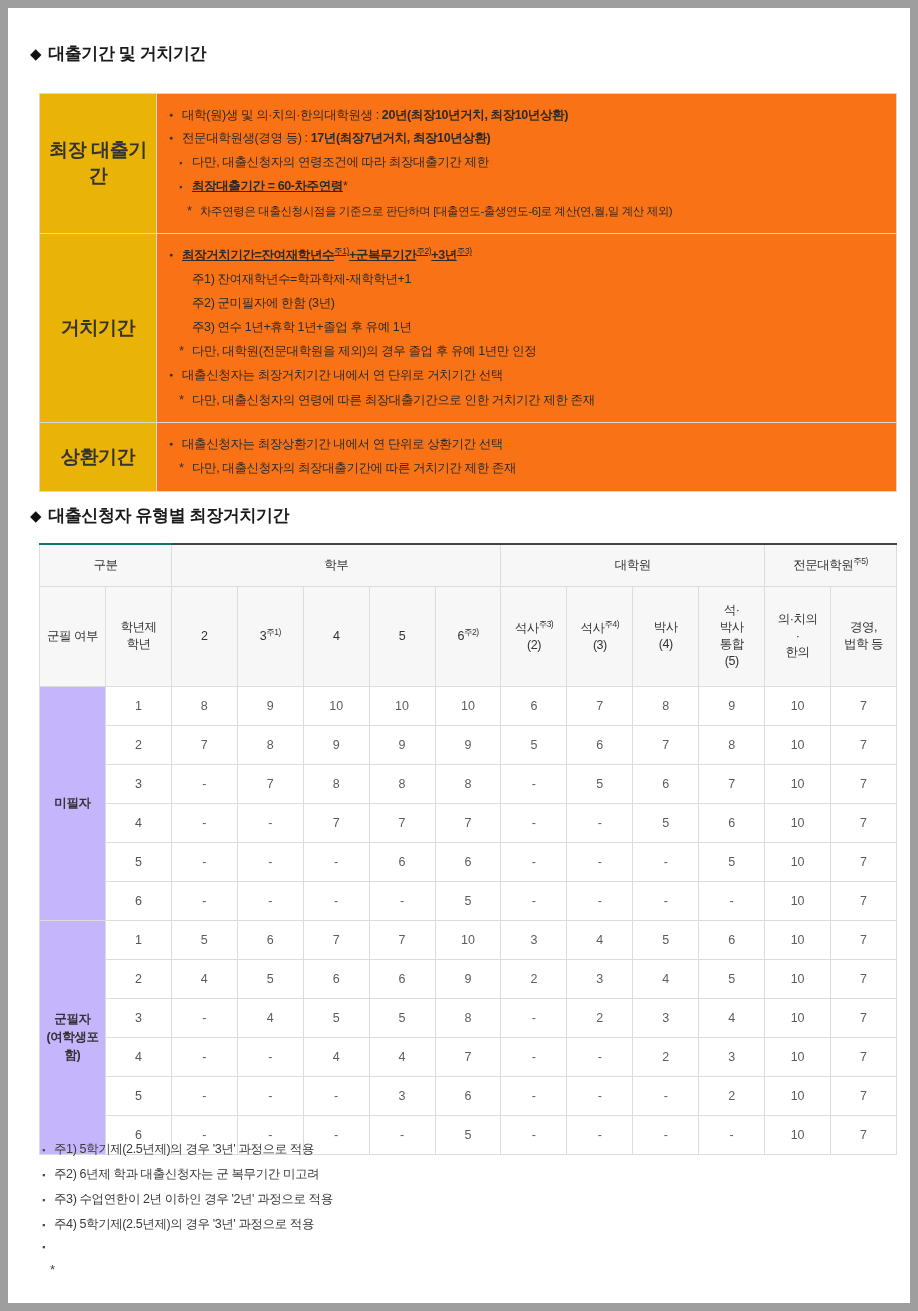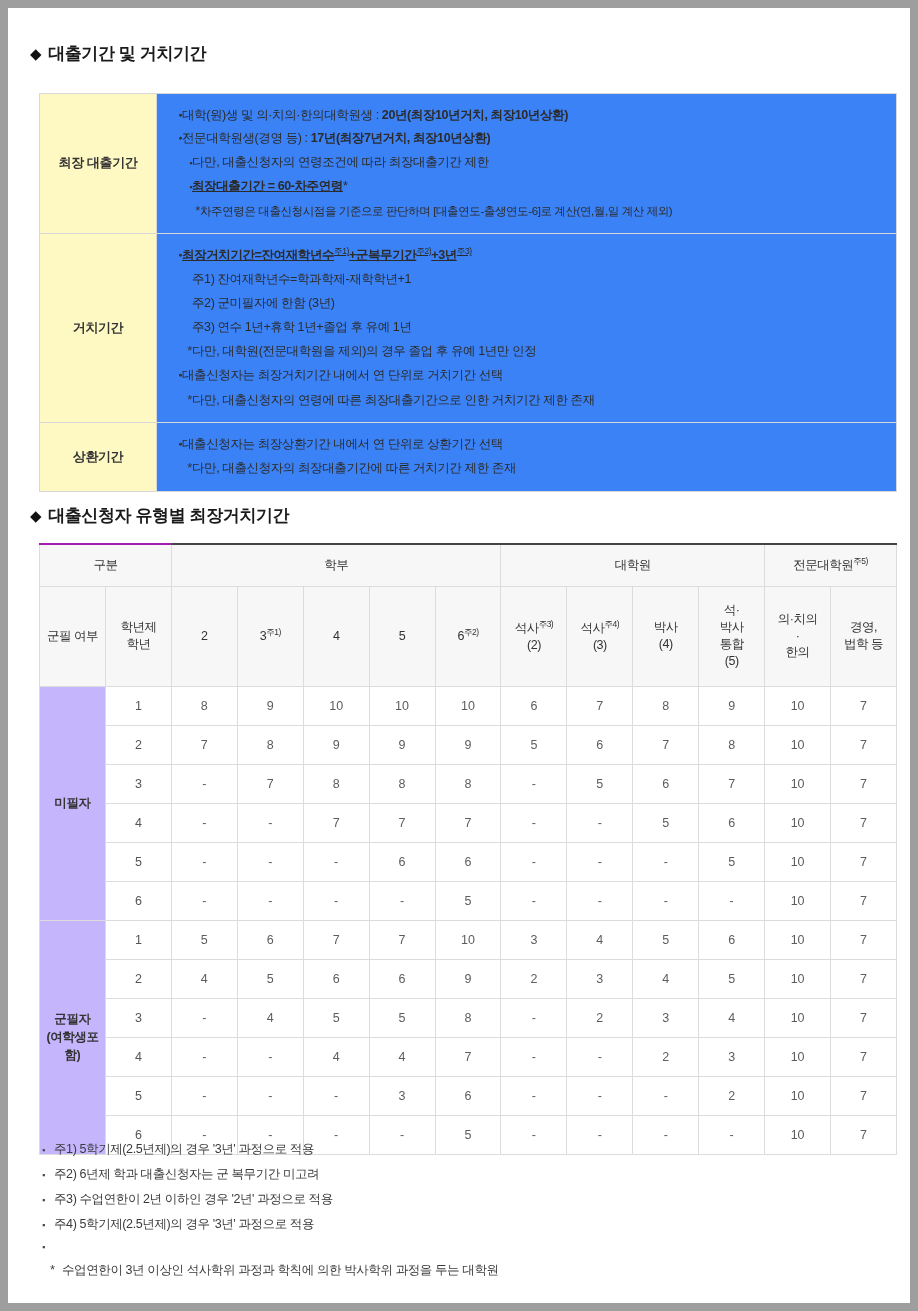--- a/index.html
+++ b/index.html
@@ -46,30 +46,29 @@
     font-size: 12.5px;
     letter-spacing: -0.4px;
   }
   #table1 td {
     border: 1px solid #d8d8d8;
     vertical-align: middle;
   }
   #table1 td.rowlabel {
     width: 117px;
     text-align: center;
-    background: #fef9c3;
+    background: #eab308;
     font-weight: bold;
-    font-size: 13px;
+    font-size: 19px;
     color: #333;
     padding: 6px 4px;
   }
   #table1 td.rowbody {
     padding: 9px 10px 10px 12px;
-    background: #3b82f6;
-    text-align: right;
+    background: #f97316;
   }
   .line { display: flex; align-items: baseline; line-height: 1.5; padding: 2.5px 0; }
   .line .mk {
     display: inline-block;
     min-width: 13px;
     flex: 0 0 auto;
     font-size: 11px;
     color: #333;
   }
   .mk-dot::before { content: "\25CF"; font-size: 7px; position: relative; top: -2px; }
@@ -103,21 +102,21 @@
   #table2 thead th {
     background: #f7f7f7;
     color: #333;
     font-size: 12.5px;
     letter-spacing: -0.5px;
     line-height: 1.35;
     padding: 5px 2px;
   }
   #table2 thead tr.hrow1 th { height: 42px; }
   #table2 thead tr.hrow2 th { height: 100px; }
-  #table2 thead tr.hrow1 th:first-child { border-top: 2px solid #a21caf; }
+  #table2 thead tr.hrow1 th:first-child { border-top: 2px solid #0f766e; }
   #table2 thead tr.hrow1 th { border-top: 2px solid #444; }
   #table2 tbody td { height: 39px; font-size: 12.5px; background: #fff; color: #5d5d5d; }
   #table2 td.grouplabel {
     background: #c4b5fd;
     color: #333;
     font-weight: bold;
     font-size: 12.5px;
     line-height: 1.45;
     letter-spacing: -0.4px;
   }
@@ -487,17 +486,16 @@
       </div>
       <div class="nline">
         <span class="nmk">▪</span>
         <span>주4) 5학기제(2.5년제)의 경우 '3년' 과정으로 적용</span>
       </div>
       <div class="nline">
         <span class="nmk">▪</span>
       </div>
       <div class="nline">
         <span class="nmk star">*</span>
-        <span>수업연한이 3년 이상인 석사학위 과정과 학칙에 의한 박사학위 과정을 두는 대학원</span>
       </div>
     </div>
 
 </div>
 
 </body></html>

